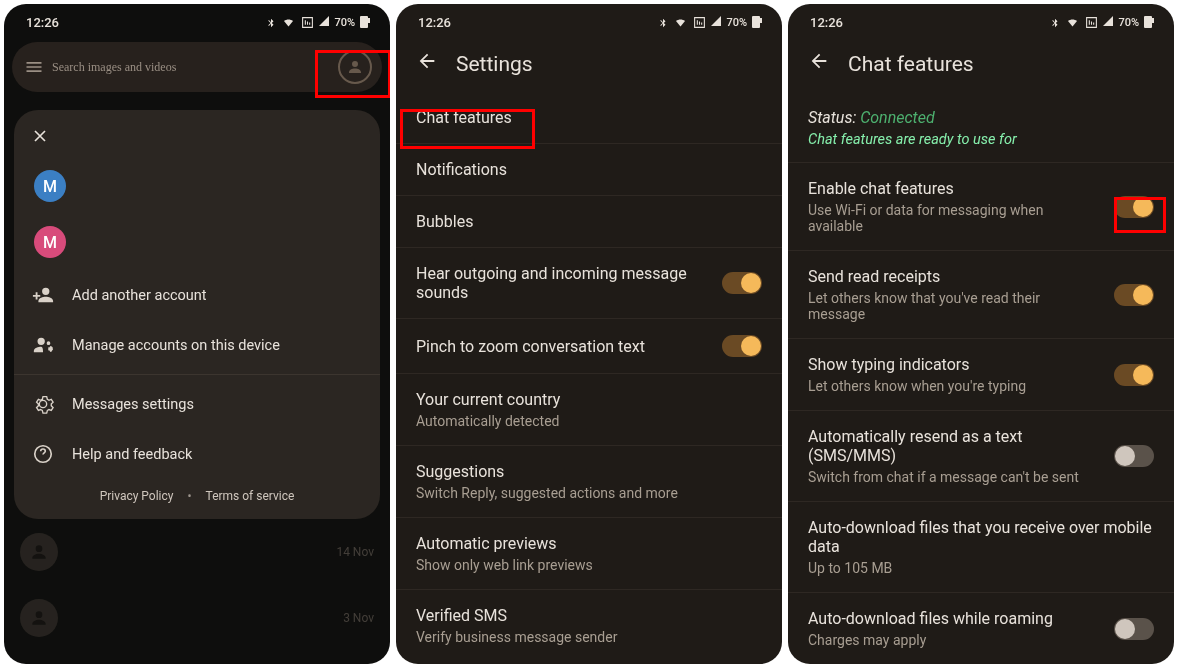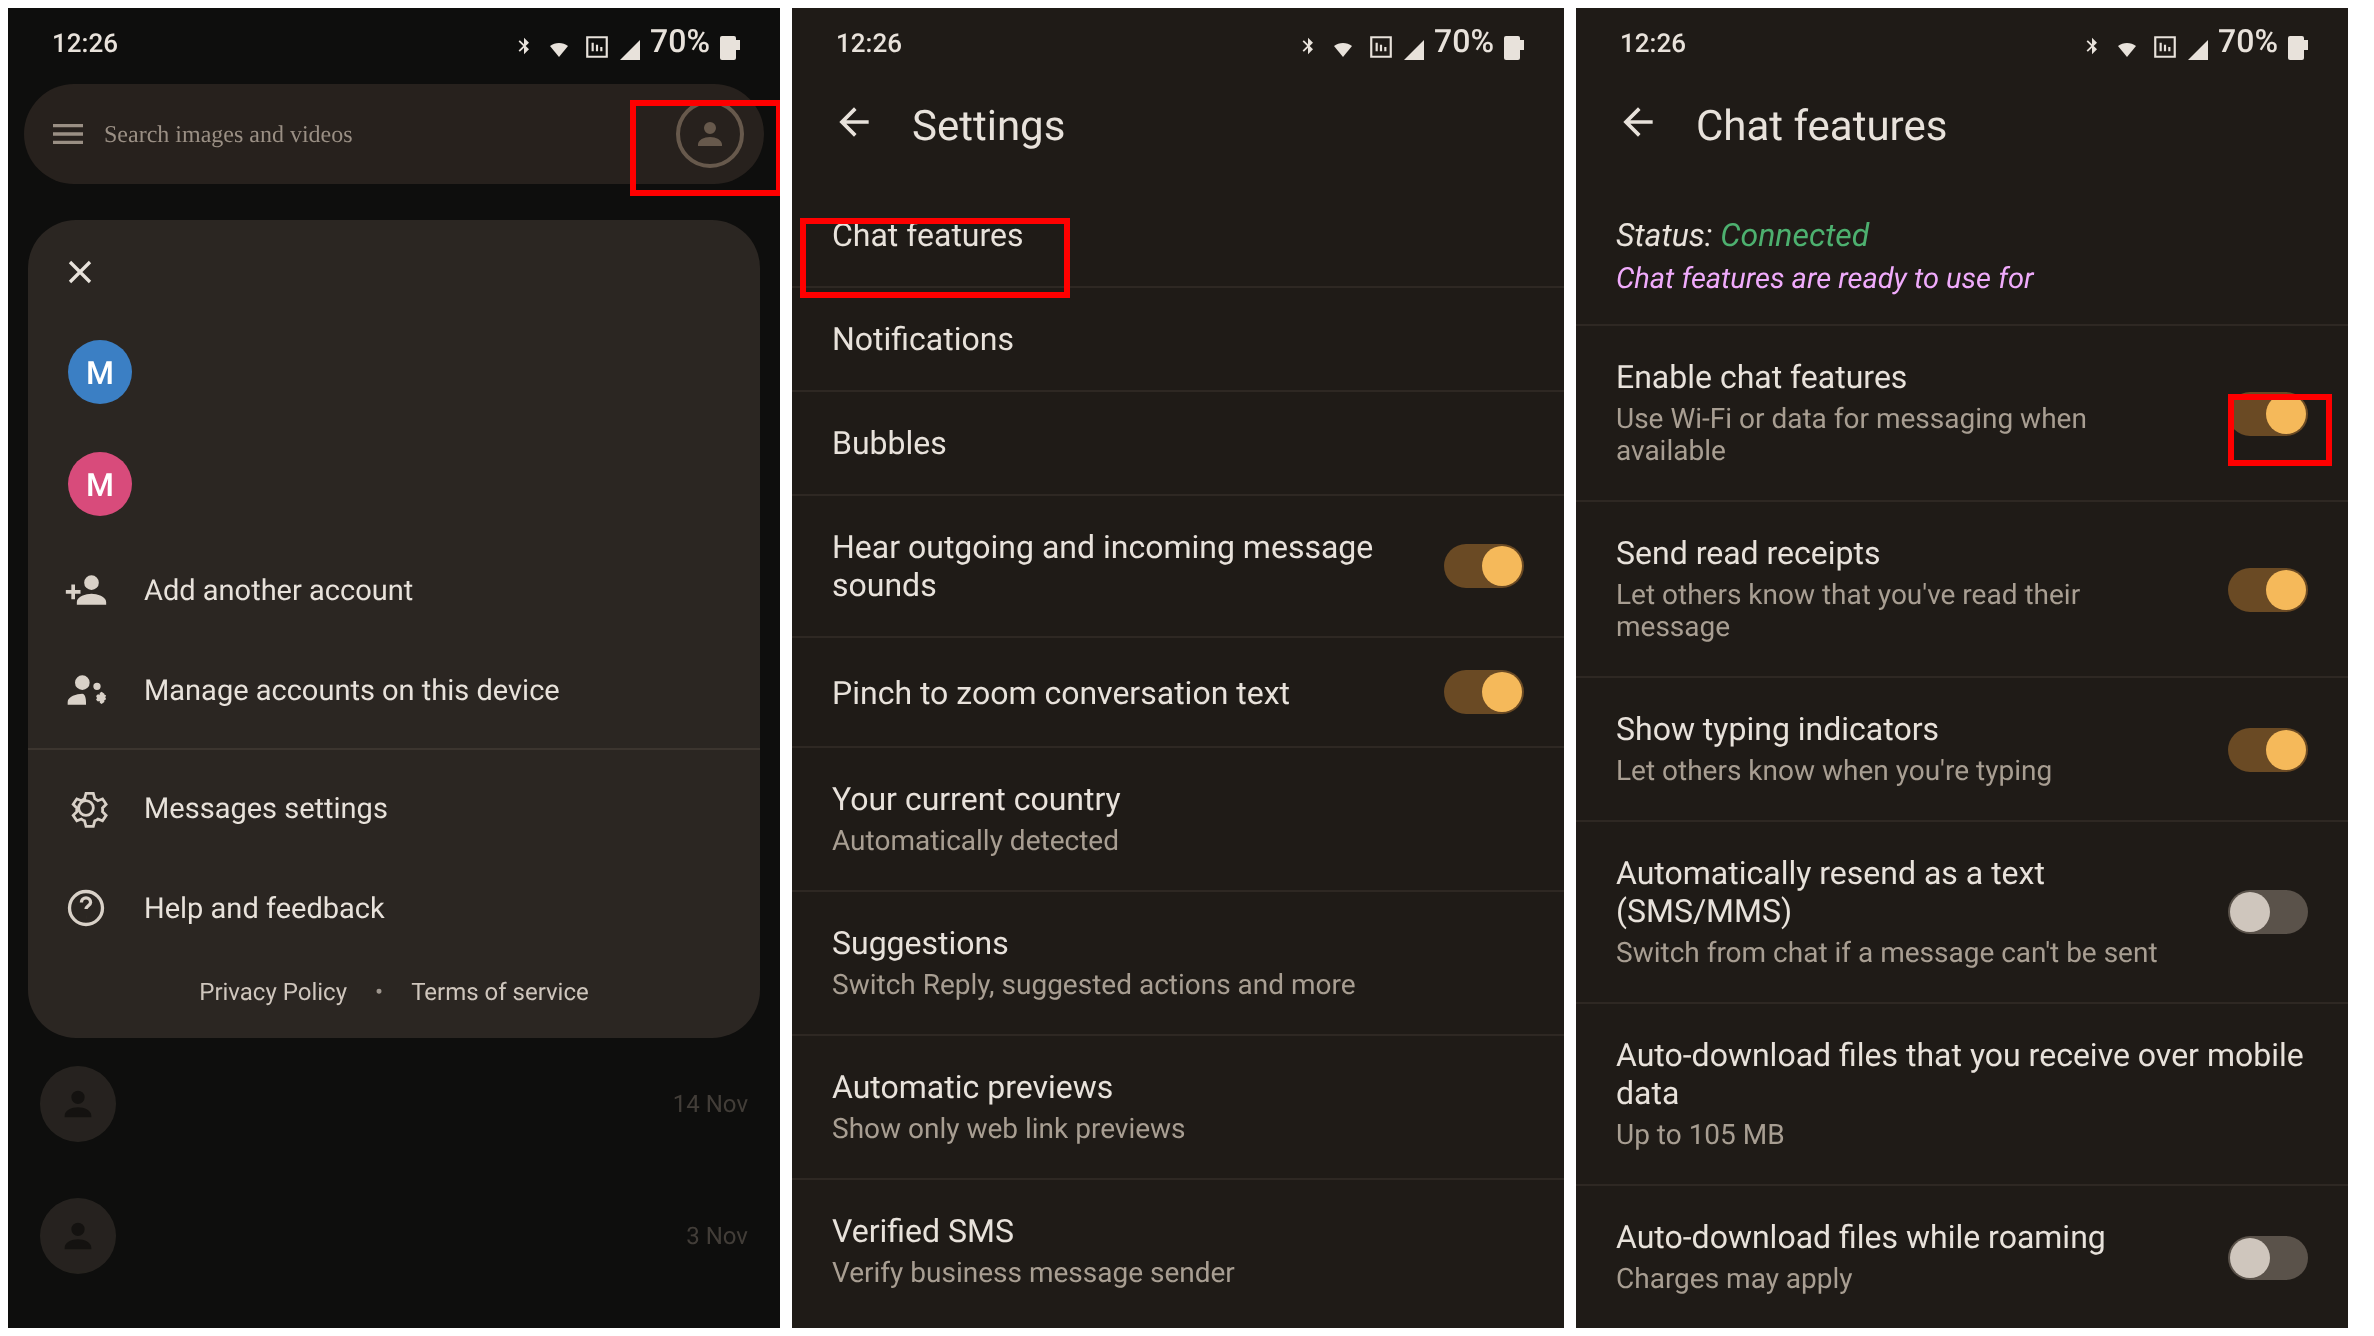--- a/index.html
+++ b/index.html
@@ -9,37 +9,37 @@
     width: 1187px;
     height: 668px;
     display: flex;
     gap: 6px;
     padding: 4px;
   }
   .phone {
     width: 386px;
     height: 660px;
     background: #1f1b17;
-    border-radius: 0;
+    border-radius: 22px;
     overflow: hidden;
     position: relative;
     color: #e8e2db;
   }
   .phone.dark-bg { background: #0e0e0d; }
   .statusbar {
     height: 28px;
     display: flex;
     justify-content: space-between;
     align-items: flex-end;
     padding: 0 22px 2px 22px;
     font-size: 13px;
     font-weight: 500;
     color: #e8e2db;
   }
-  .sb-icons { display: flex; align-items: flex-end; gap: 5px; font-size: 16px; }
+  .sb-icons { display: flex; align-items: flex-start; gap: 5px; font-size: 11px; }
   .sb-icons .tri { width: 0; height: 0; border-left: 10px solid transparent; border-bottom: 10px solid #e8e2db; }
   .sb-icons .bar { width: 8px; height: 12px; background: #e8e2db; border-radius: 1px; position:relative; }
   .sb-icons .bar:after{content:"";position:absolute;right:-2px;top:2px;width:2px;height:5px;background:#e8e2db;}
   .sb-icons svg { fill: #e8e2db; }
   .header {
     display: flex;
     align-items: flex-end;
     gap: 18px;
     padding: 18px 20px 16px 20px;
   }
@@ -120,21 +120,21 @@
   }
   .toggle.on { background:#6a4a24; }
   .toggle.on .knob { background:#f5b95a; right:1px; }
   .toggle.off { background:#5a524a; }
   .toggle.off .knob { background:#cfc6bd; left:1px; }
   .toggle .knob { position:absolute; top:1px; width:20px;height:20px;border-radius:50%; }
   
   .status-line { padding: 16px 20px 4px 20px; font-size:16px; }
   .status-line .label { color:#e8e2db; }
   .status-line .val { color:#4db06f; }
-  .status-sub { padding: 0 20px 14px 20px; font-size:14.5px; color:#f0abfc; }
+  .status-sub { padding: 0 20px 14px 20px; font-size:14.5px; color:#86efac; }
   .section-border { border-bottom:1px solid #2e2823;font-style:italic; }
 </style>
 </head>
 <body>
 
 <div class="phone dark-bg">
   <div class="statusbar">
     <span>12:26</span>
     <span class="sb-icons">
       <svg width="10" height="14" viewBox="0 0 24 24">

